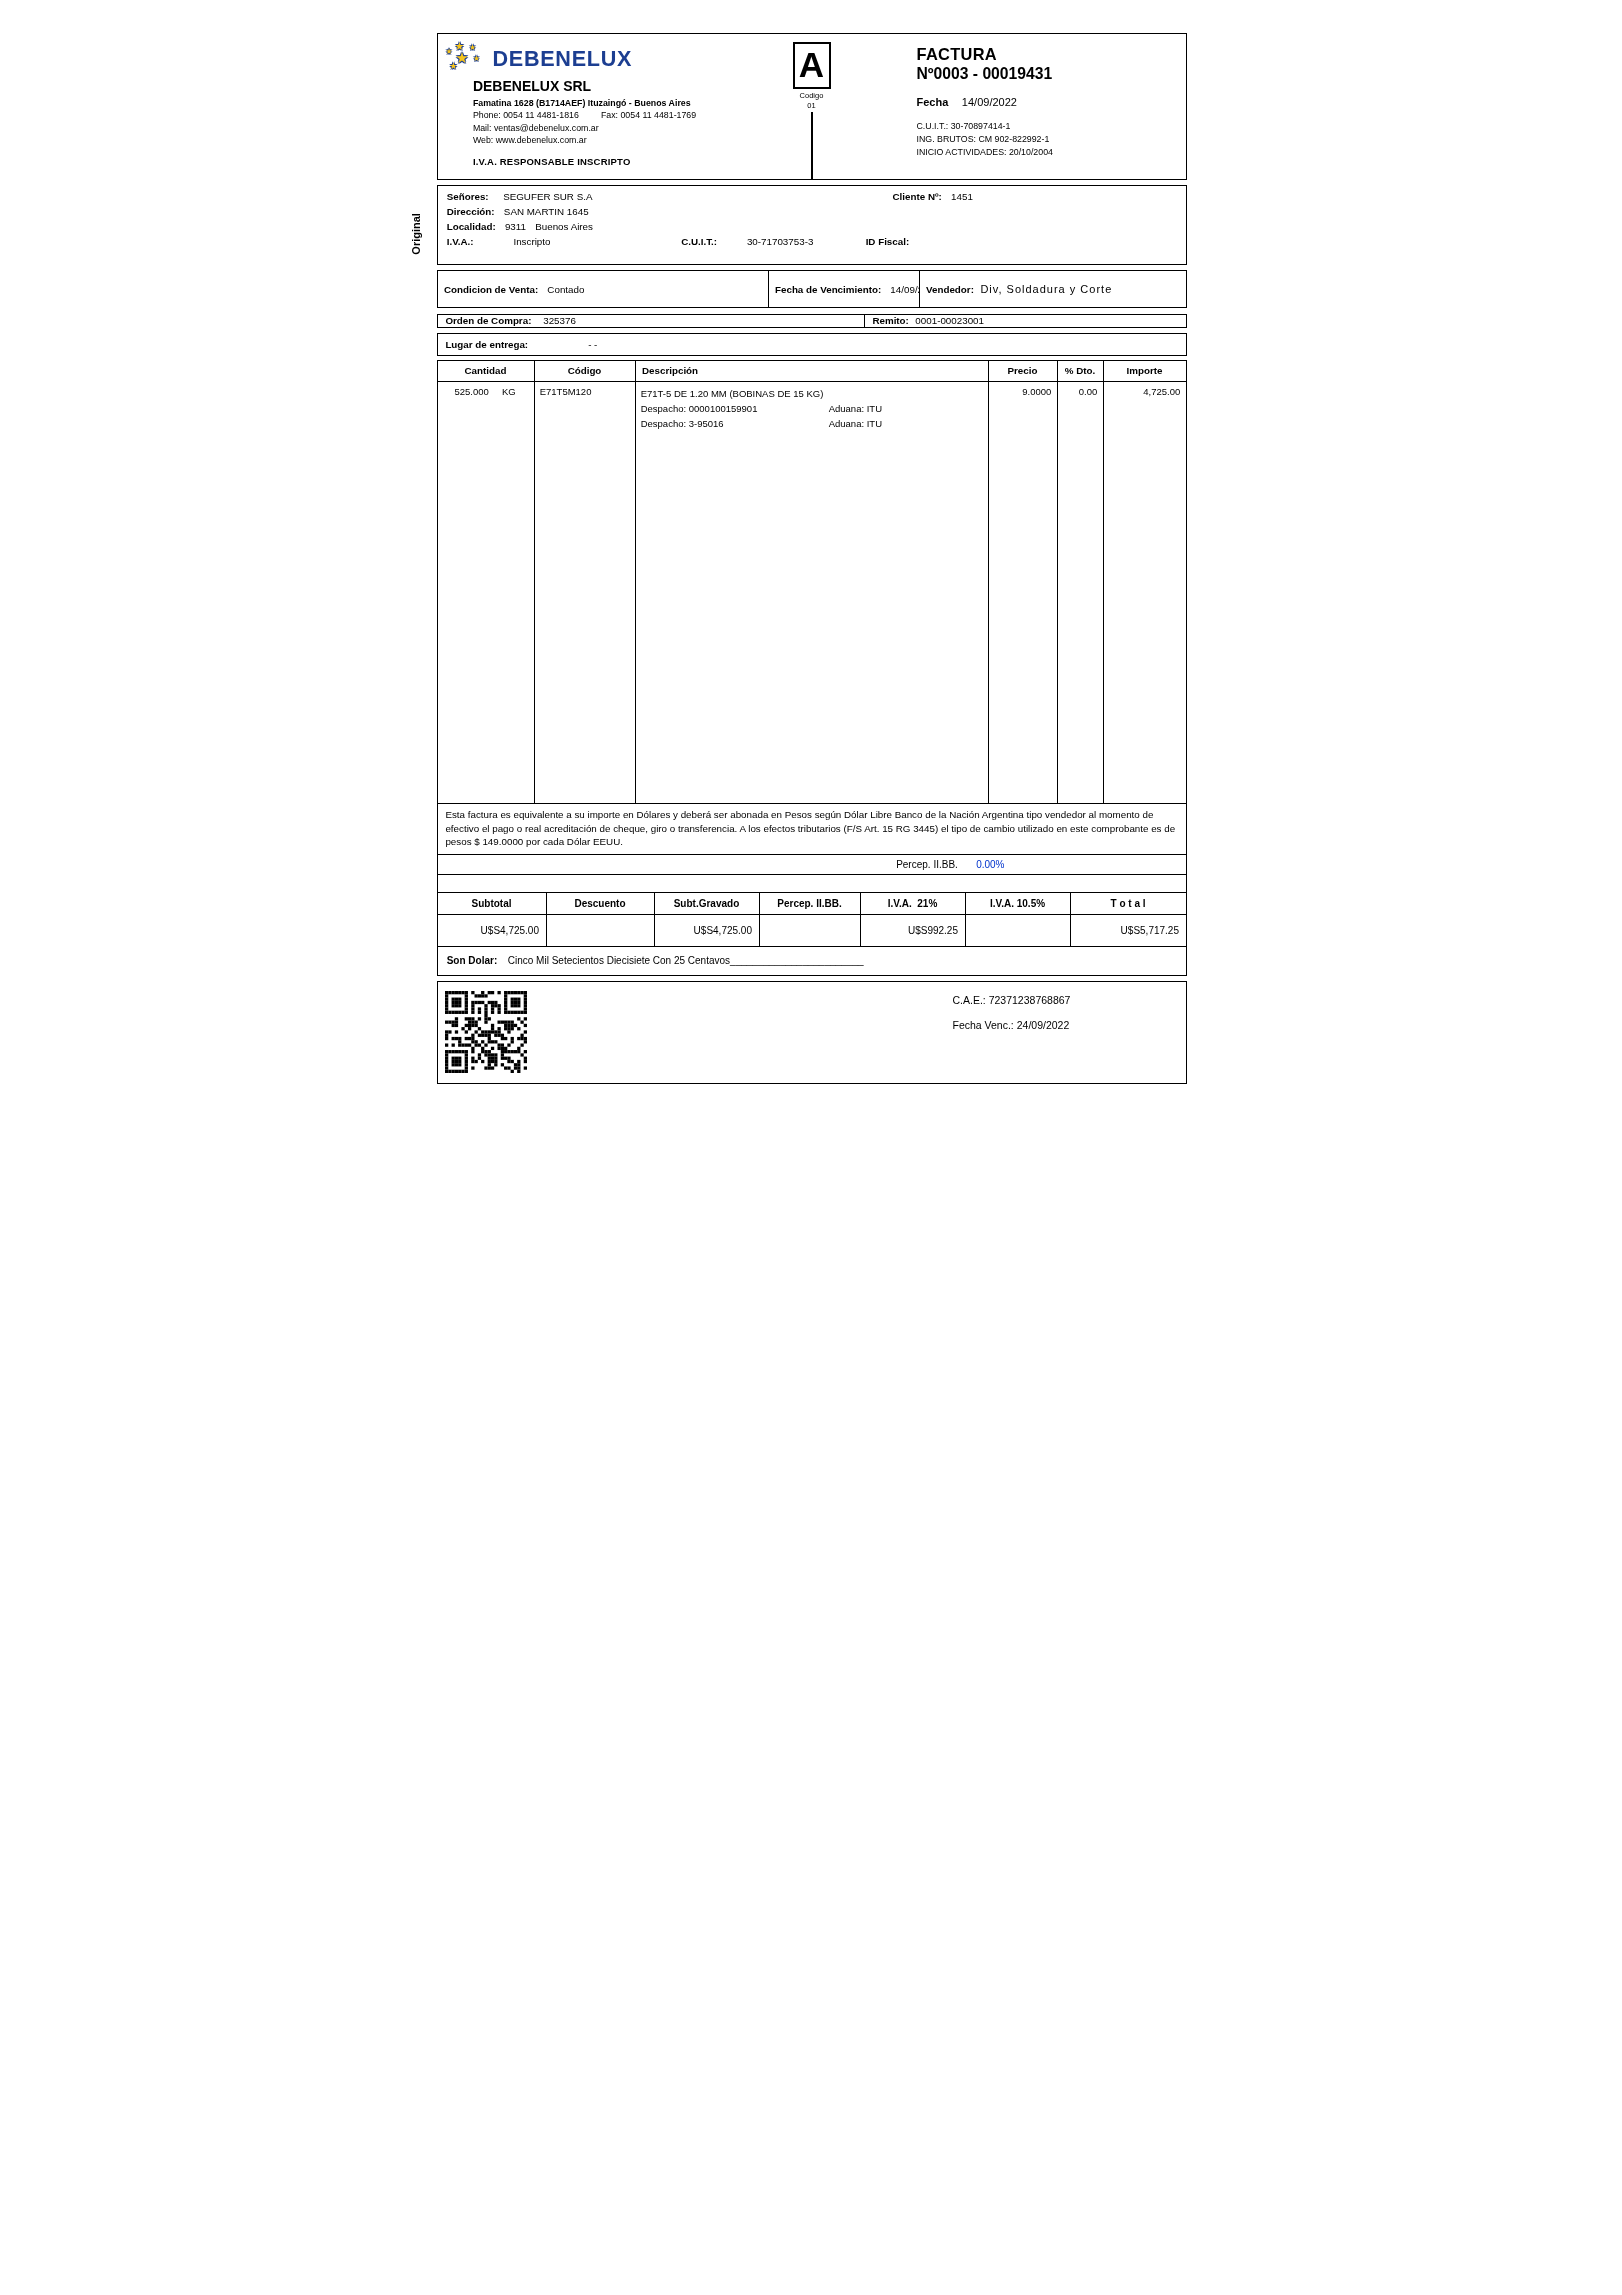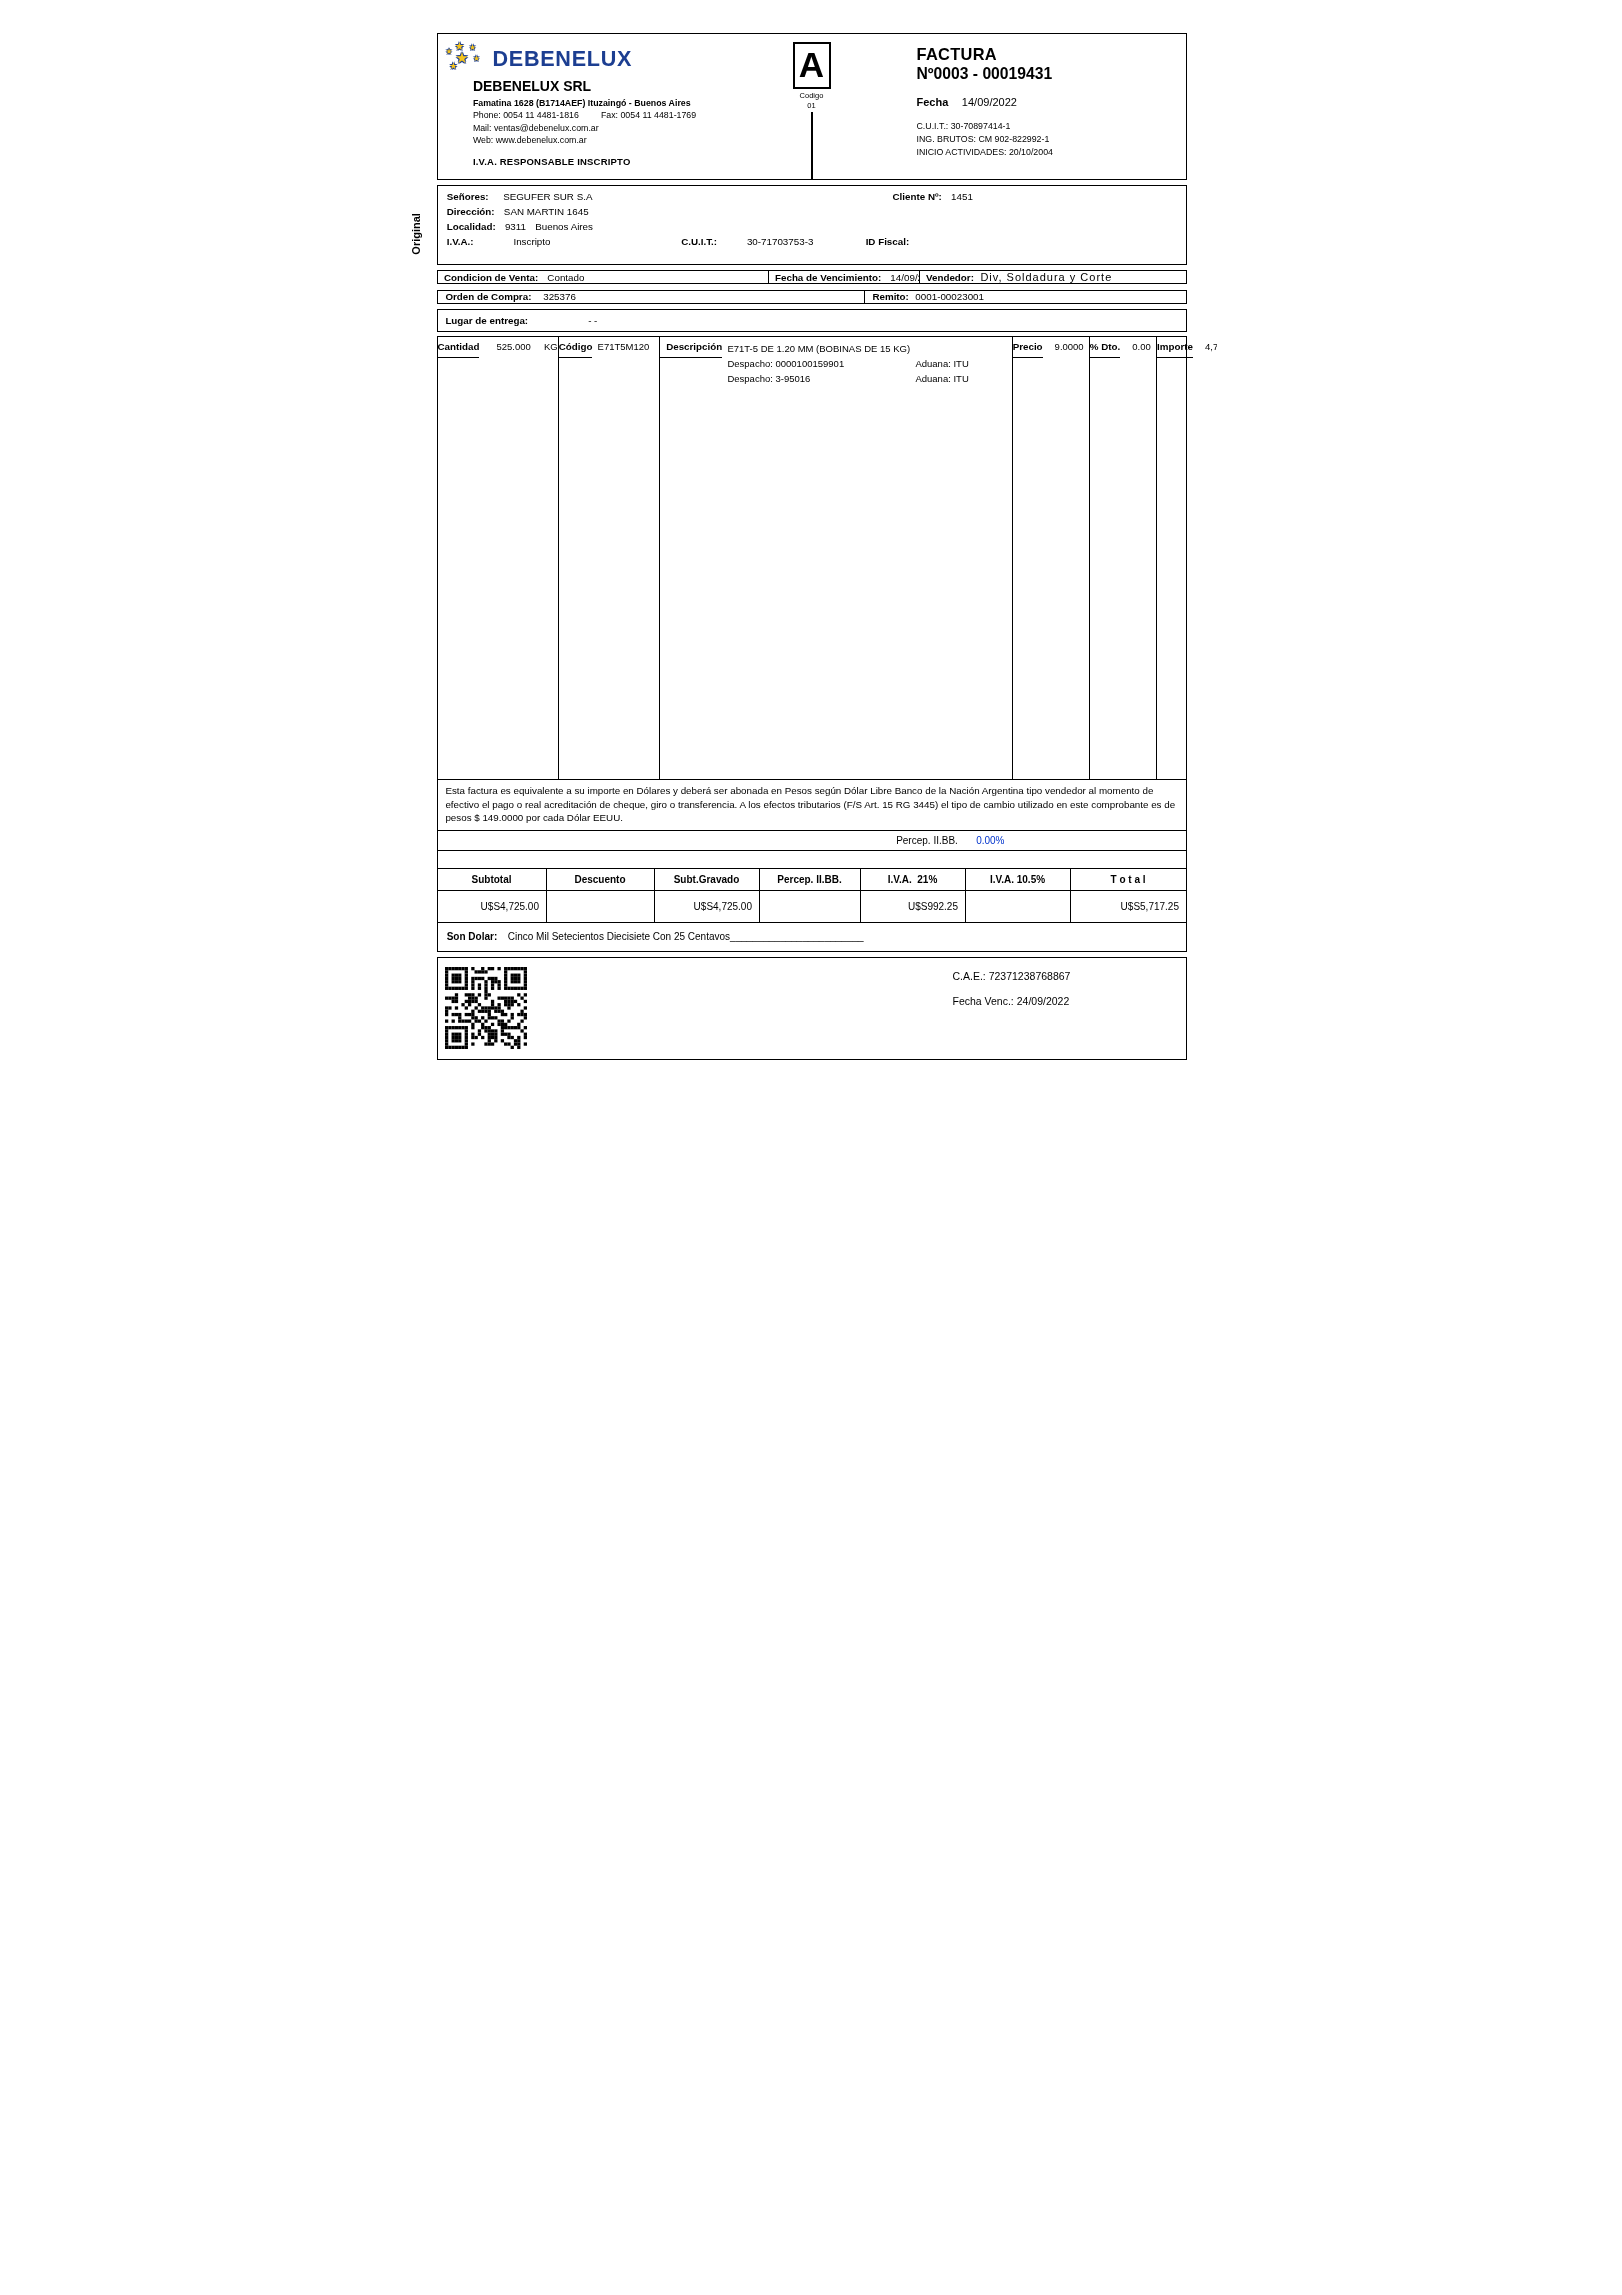--- a/index.html
+++ b/index.html
@@ -76,39 +76,39 @@
   .lbl { font-weight:bold; }
   .v-senores { margin-left:11.8px; }
   .v-inline  { margin-left:6.5px; }
   .cliente-block { position:absolute; left:455px; top:5.2px; }
   .iva-lbl  { display:inline-block; width:64px;  font-weight:bold; }
   .iva-val  { display:inline-block; width:165px; }
   .cuit-lbl { display:inline-block; width:63px;  font-weight:bold; }
   .cuit-val { display:inline-block; width:116px; }
 
   
-  .cond { margin-top:5.2px; height:14px; display:flex; font-size:9.8px; }
+  .cond { margin-top:5.2px; height:38px; display:flex; font-size:9.8px; }
   .cond-cell { display:flex; align-items:center; overflow:hidden; white-space:nowrap; padding:0 6.5px; }
   .cond-c1 { flex:0 0 330px; }
   .cond-c2 { flex:0 0 152px; border-left:1.3px solid #000; border-right:1.3px solid #000; padding-right:0; }
   .cond-c3 { flex:1; padding-right:0; }
   .cond-val { margin-left:9.2px; }
   .vend-val { margin-left:6.5px; font-size:11px; letter-spacing:1px; }
 
   .orden { margin-top:5.2px; height:14px; display:flex; font-size:9.8px; }
   .orden-c1 { flex:0 0 427px; display:flex; align-items:center; padding:0 7.9px; border-right:1.3px solid #000; }
   .orden-c2 { flex:1; display:flex; align-items:center; padding:0 7.9px; }
   .orden-val { margin-left:11.8px; }
 
   .lugar { margin-top:5.2px; height:23.6px; display:flex; align-items:center; padding:0 7.9px; font-size:9.8px; }
   .lugar-val { margin-left:60px; }
 
   
   .items { margin-top:3.3px; height:445px; display:flex; }
-  .items .col { display:flex; flex-direction:row; border-right:1.3px solid #000; }
+  .items .col { display:flex; flex-direction:column; border-right:1.3px solid #000; }
   .items .col:last-child { border-right:none; }
   .col-cant { flex:0 0 97px; }
   .col-cod  { flex:0 0 101px; }
   .col-desc { flex:0 0 353px; }
   .col-prec { flex:0 0 69px; }
   .col-dto  { flex:0 0 46px; }
   .col-imp  { flex:1; }
   .items .th {
     height:21px; border-bottom:1.3px solid #000; font-weight:bold; font-size:9.8px;
     display:flex; align-items:center; justify-content:center; white-space:nowrap;

